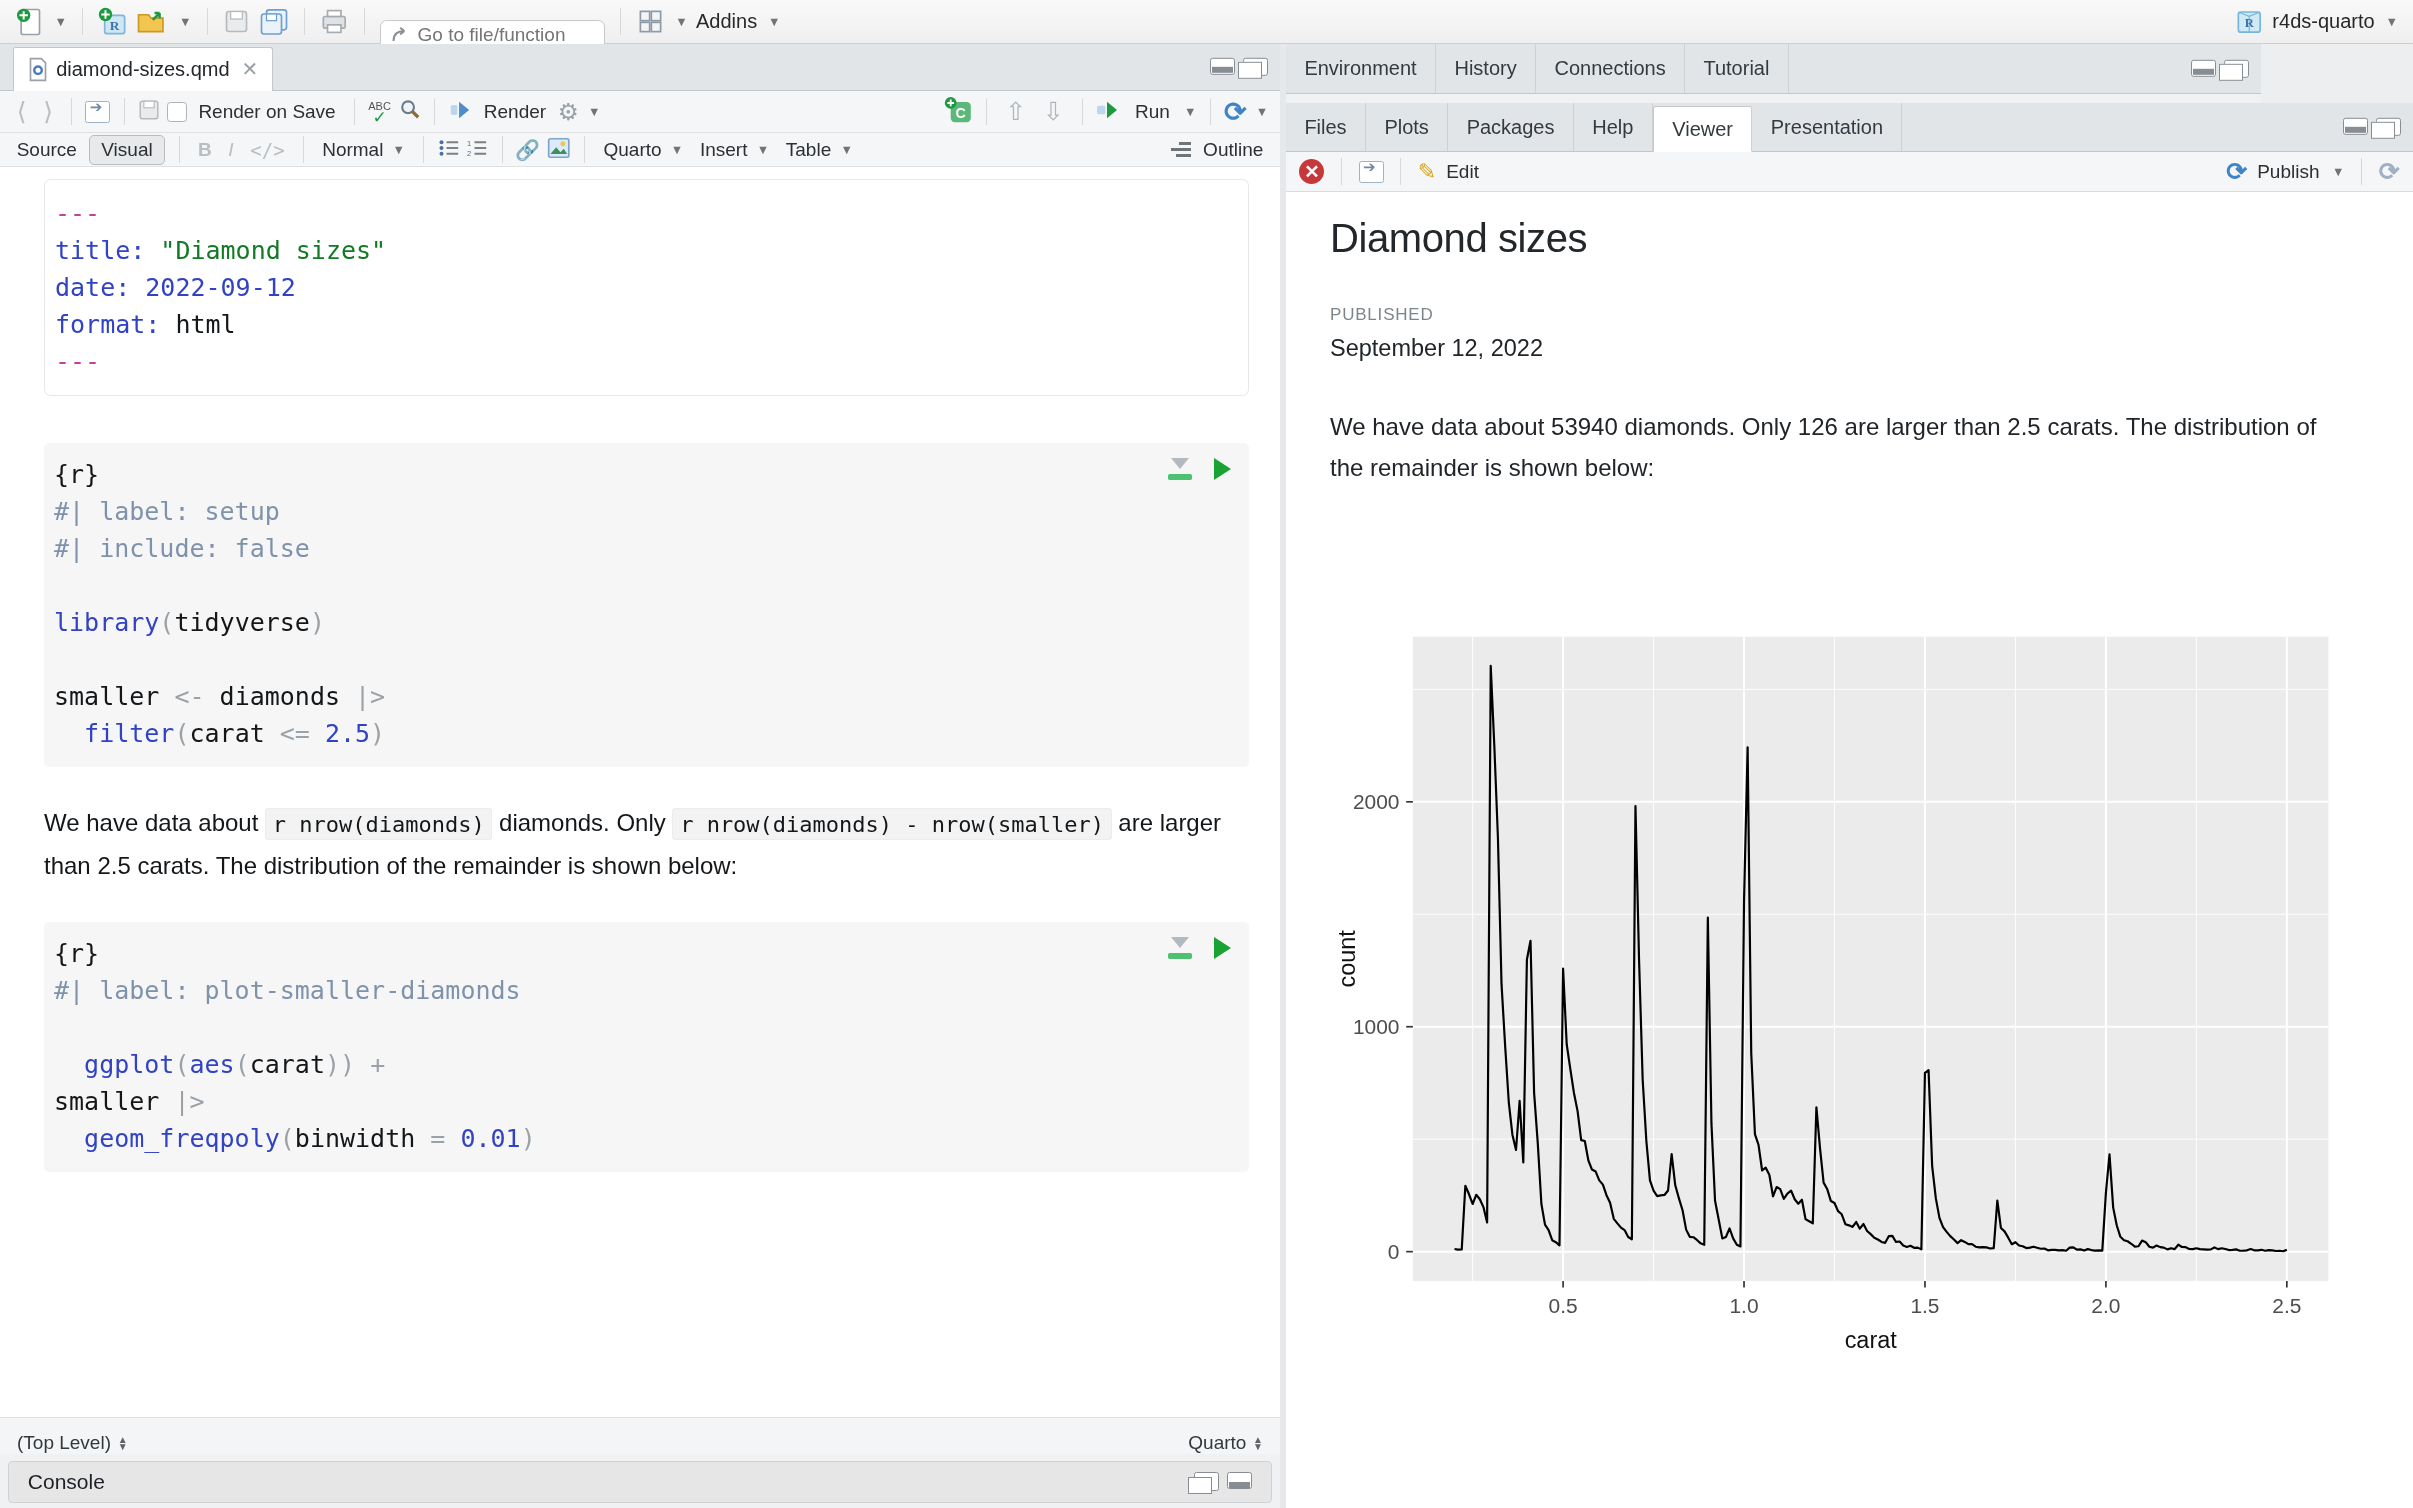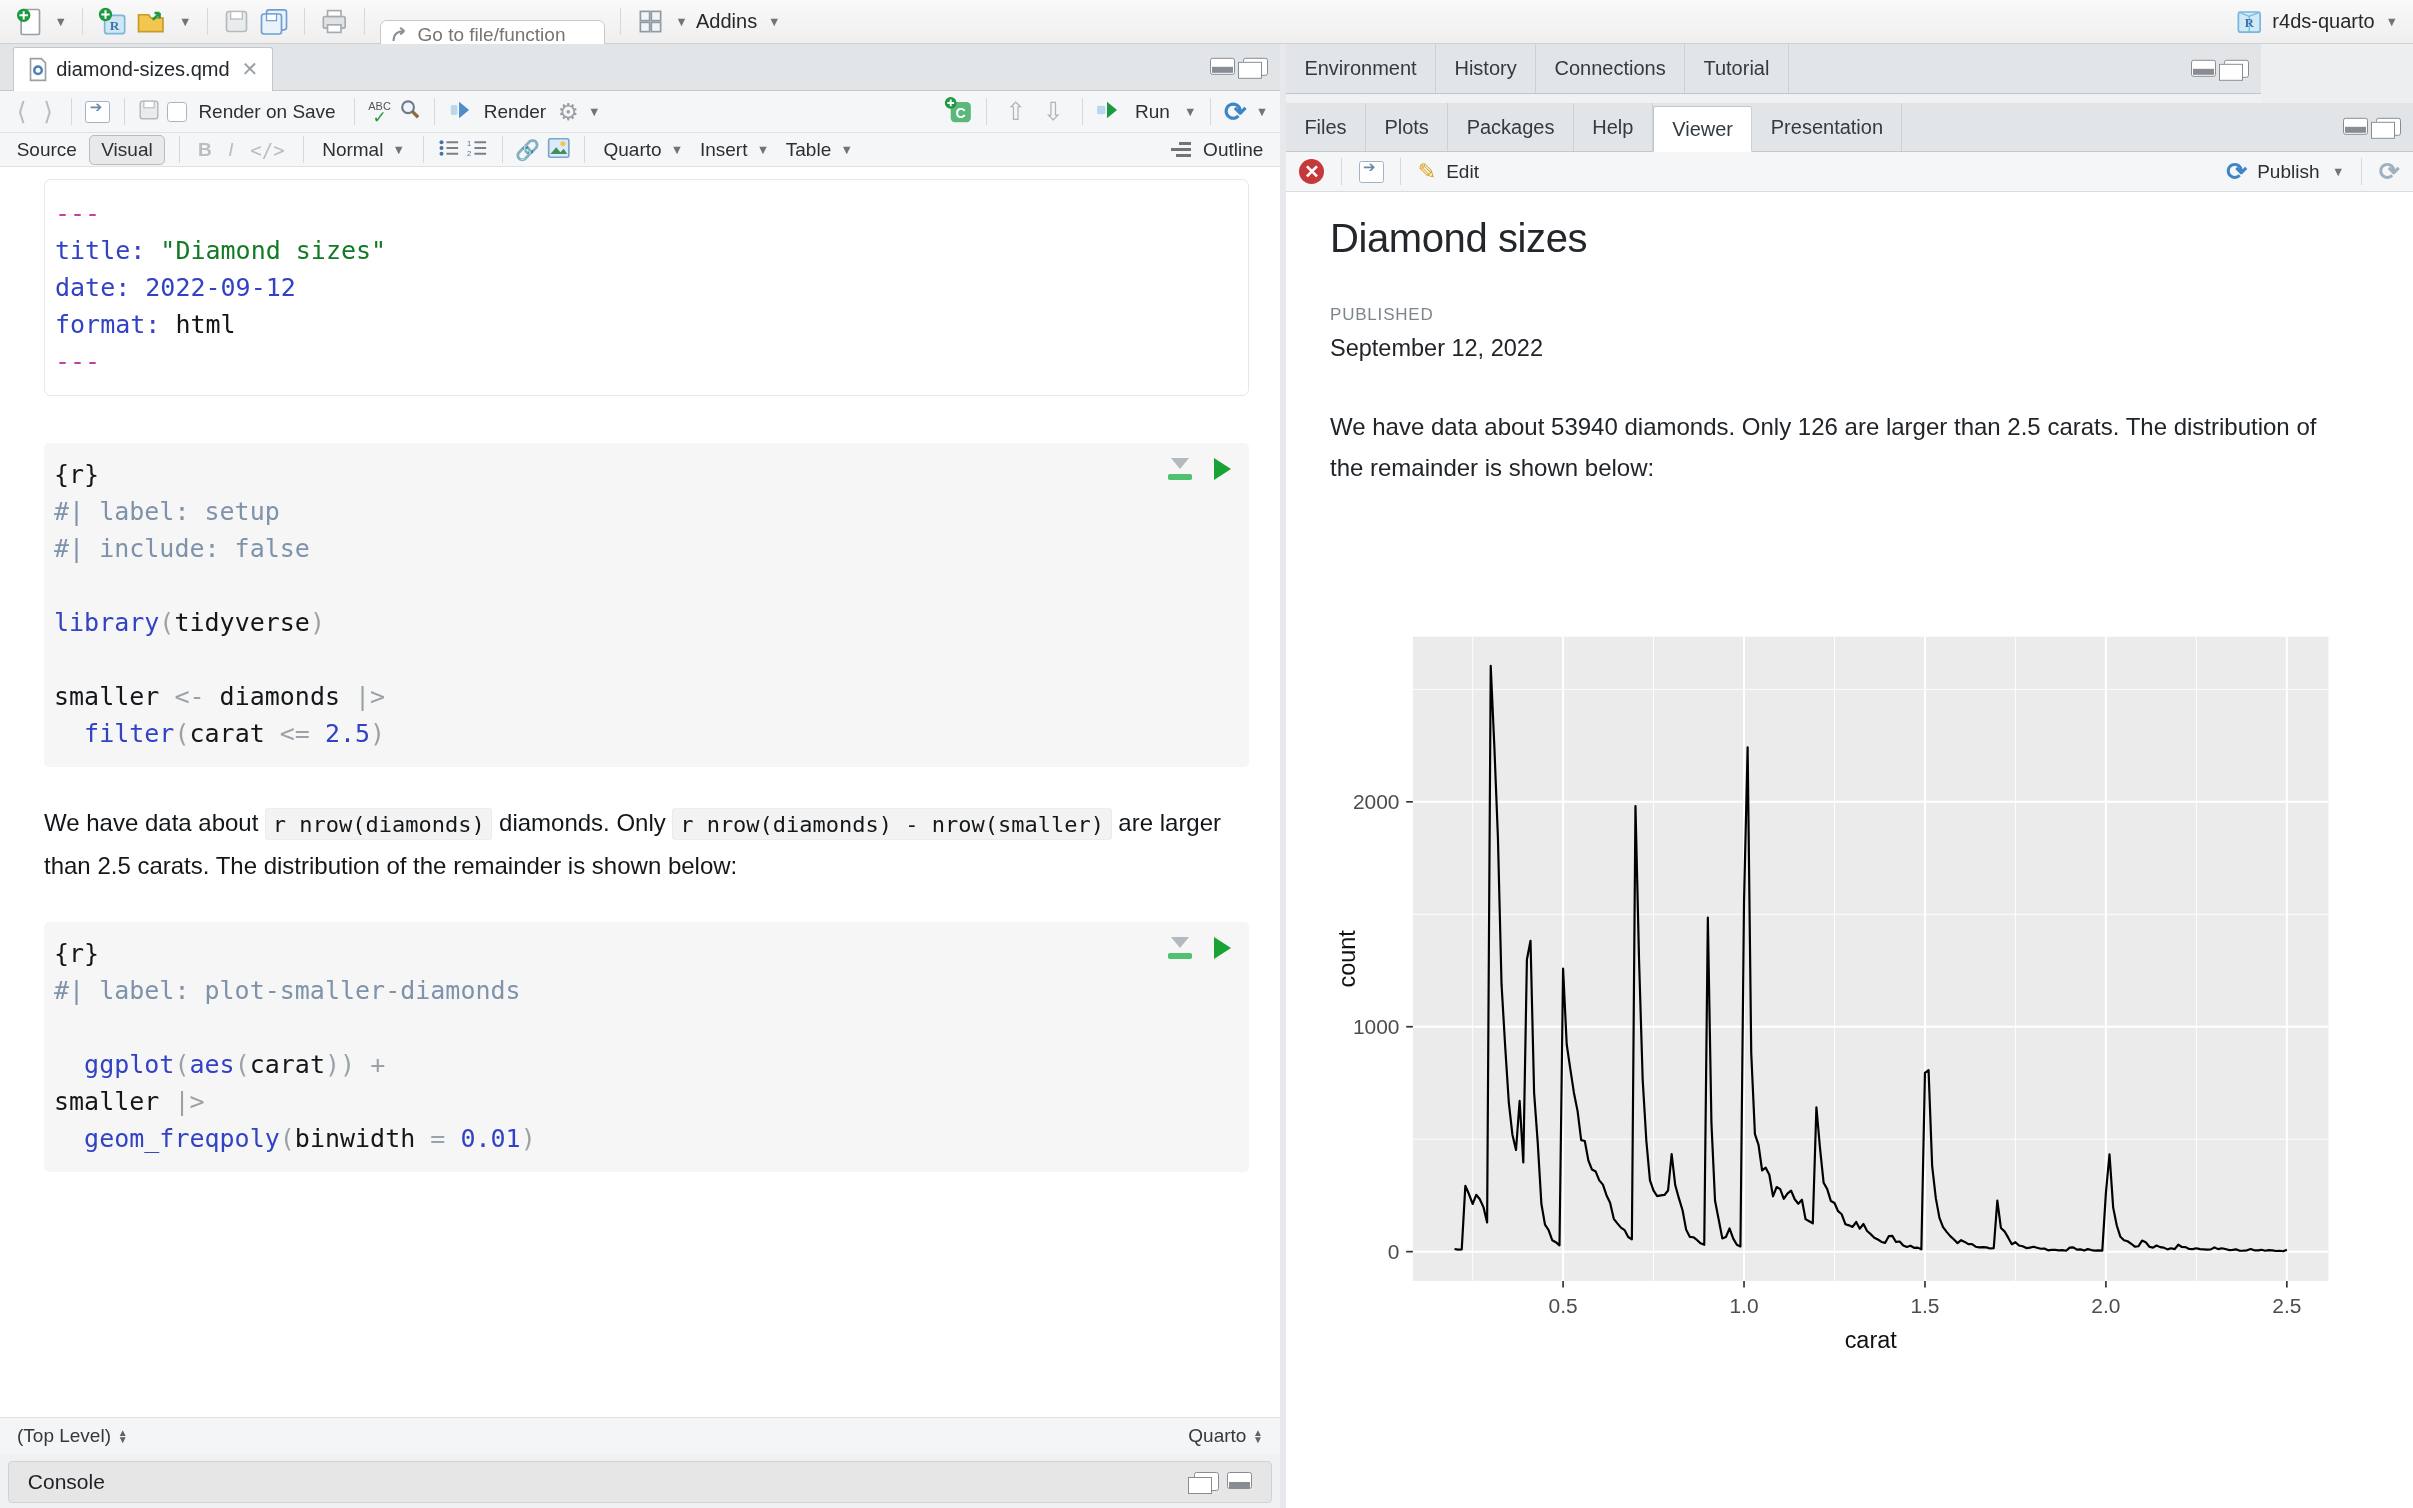--- a/index.html
+++ b/index.html
@@ -72,21 +72,21 @@
   .run-play { width:0; height:0; border-top:11px solid transparent; border-bottom:11px solid transparent;
     border-left:17px solid #19a335; }
   .tok-y { color:#c2419b; } .tok-k { color:#3143c4; } .tok-s { color:#127a24; }
   .tok-n { color:#3143c4; } .tok-c { color:#7e93ab; } .tok-o { color:#9aa2a8; } .tok-p { color:#14171a; }
   .prose { width:1224px; font-size:24px; line-height:42px; color:#14171a; margin:35px 0; }
   .prose code { font-family:"DejaVu Sans Mono","Liberation Mono",monospace; font-size:22px;
     background:#f3f3f3; border:0.8px solid #ececec; border-radius:3.4px; padding:2.5px 6.7px; }
   .gap28 { height:23.5px; }
 
   
-  #editor-statusbar { height:37px; background:#f4f5f6; border-top:0.8px solid #dfe1e3; display:flex; align-items:center;
+  #editor-statusbar { height:37px; background:#f4f5f6; border-top:0.8px solid #dfe1e3; display:flex; align-items:flex-end;
     padding:0 17px; font-size:19px; color:#33383d; }
   .updown { display:inline-flex; flex-direction:column; line-height:7.5px; font-size:10px; color:#5d6369; margin-left:6.7px; }
   #console-bar { height:42px; background:#e6e6e6; border:0.8px solid #cfd2d4; border-radius:4.2px; margin:6.7px 8.4px 0 8.4px;
     display:flex; align-items:center; padding:0 18.4px; font-size:21px; color:#1d2126; }
 
   
   #env-tabstrip { height:50px; }
   #files-pane { position:absolute; left:0; top:59px; width:1127px; height:1406px; background:#fff; }
   #files-tabstrip { height:49px; }
   #viewer-toolbar { height:40px; background:#f5f6f7; border-bottom:0.8px solid #d9dbdd; display:flex; align-items:center;

